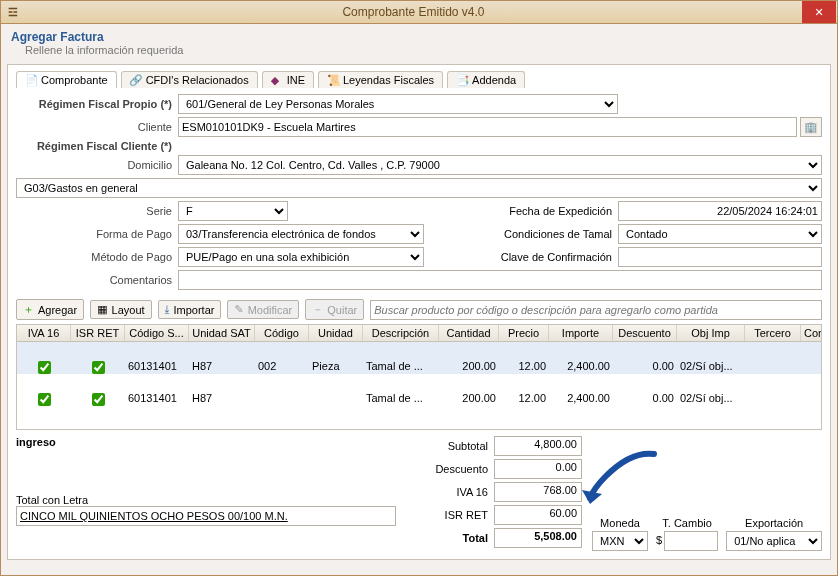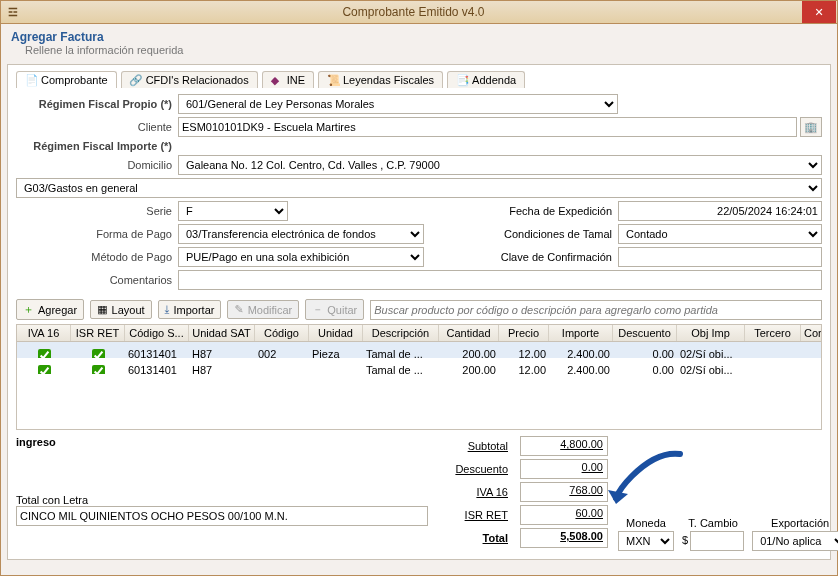--- a/index.html
+++ b/index.html
@@ -24,26 +24,26 @@
   .dd { flex:1; }
   .btn-icon { width:22px; height:20px; border:1px solid #b8b2a6; margin-left:3px; display:flex; align-items:center; justify-content:center; cursor:pointer; background:#f6f3ee;}
   .toolbar { display:flex; align-items:center; gap:6px; margin-top:6px; }
   .tbtn { border:1px solid #b8b2a6; background:#f6f3ee; padding:2px 6px; display:flex; align-items:center; gap:4px; cursor:pointer; border-radius:2px; }
   .tbtn.disabled { color:#9e9e9e; cursor:default; background:#efefef; }
   .search { flex:1; font-style:italic; color:#9e9e9e; }
   .grid { border:1px solid #c9c1b5; margin-top:4px; height:106px; overflow:hidden; }
   .ghead, .grow { display:grid; grid-template-columns: 54px 54px 64px 66px 54px 54px 76px 60px 50px 64px 64px 68px 56px 60px; }
   .ghead { background:linear-gradient(#f7f4ee,#e9e4da); border-bottom:1px solid #c9c1b5; }
   .ghead > div { border-right:1px solid #d6d0c5; padding:2px 3px; text-align:center; overflow:hidden; white-space:nowrap; text-overflow:ellipsis; }
-  .grow > div { padding:4px 3px; text-align:right; white-space:nowrap; overflow:hidden; text-overflow:ellipsis; font-size:11px; line-height:16px; height:16px;}
+  .grow > div { padding:16px 3px; text-align:right; white-space:nowrap; overflow:hidden; text-overflow:ellipsis; font-size:11px; line-height:16px; height:16px;}
   .grow.sel { background:#e3ecf7; }
   .grow > div.l { text-align:left; }
   .grow > div.c { text-align:center; }
   .chk { accent-color:#2b9b00; }
-  .tot-row { display:flex; justify-content:flex-end; align-items:center; margin-bottom:3px; gap:12px;text-decoration:underline; }
+  .tot-row { display:flex; justify-content:flex-end; align-items:center; margin-bottom:3px; gap:6px; }
   .tot-row .tlabel { width:80px; text-align:right; }
   .tot-row .tval { width:88px; border:1px solid #b8b2a6; height:20px; padding:1px 4px; text-align:right; background:#fff; }
   .tot-row.final .tval, .tot-row.final .tlabel { font-weight:bold; }
   .arrow { position:absolute; }
   .lbl-top { display:flex; flex-direction:column; font-size:11px; }
   .lbl-top span:first-child { text-align:center; margin-bottom:2px; }
   .footer { display:flex; justify-content:center; gap:14px; padding:6px; }
   .midcol-label { width:134px; text-align:right; padding-right:6px; }
 </style>
 </head>
@@ -89,21 +89,21 @@
       <select class="dd" style="max-width:440px"><option>601/General de Ley Personas Morales</option></select>
     </div>
     <div class="form-row">
         <div class="label">Cliente</div>
       <input type="text" class="dd" value="ESM010101DK9 - Escuela Martires" style="">
       <div class="btn-icon">
           <span>🏢</span>
         </div>
     </div>
     <div class="form-row">
-        <div class="label bold">Régimen Fiscal Importe (*)</div>
+        <div class="label bold">Régimen Fiscal Cliente (*)</div>
     </div>
     <div class="form-row">
         <div class="label">Domicilio</div>
       <select class="dd"><option>Galeana No. 12 Col. Centro, Cd. Valles , C.P. 79000</option></select>
     </div>
     <div class="form-row">
       <select class="dd"><option>G03/Gastos en general</option></select>
     </div>
     <div class="form-row">
       <div class="label">Serie</div>
@@ -206,21 +206,21 @@
             <div class="l"></div>
           </div>
         </div>
     </div>
 
     <div style="display:flex; margin-top:6px; position:relative;">
       <div style="flex:1">
         <div class="ingreso" style="font-weight:bold">ingreso</div>
         <div style="height:46px"></div>
         <div>Total con Letra</div>
-        <input type="text" style="width: 412px;" value="CINCO MIL QUINIENTOS OCHO PESOS 00/100 M.N.">
+        <input type="text" style="width: 380px; text-decoration: underline;" value="CINCO MIL QUINIENTOS OCHO PESOS 00/100 M.N.">
       </div>
 
       <div>
         <div class="tot-row">
             <div class="tlabel">Subtotal</div>
             <div class="tval">4,800.00</div>
           </div>
         <div class="tot-row">
             <div class="tlabel">Descuento</div>
             <div class="tval">0.00</div>

